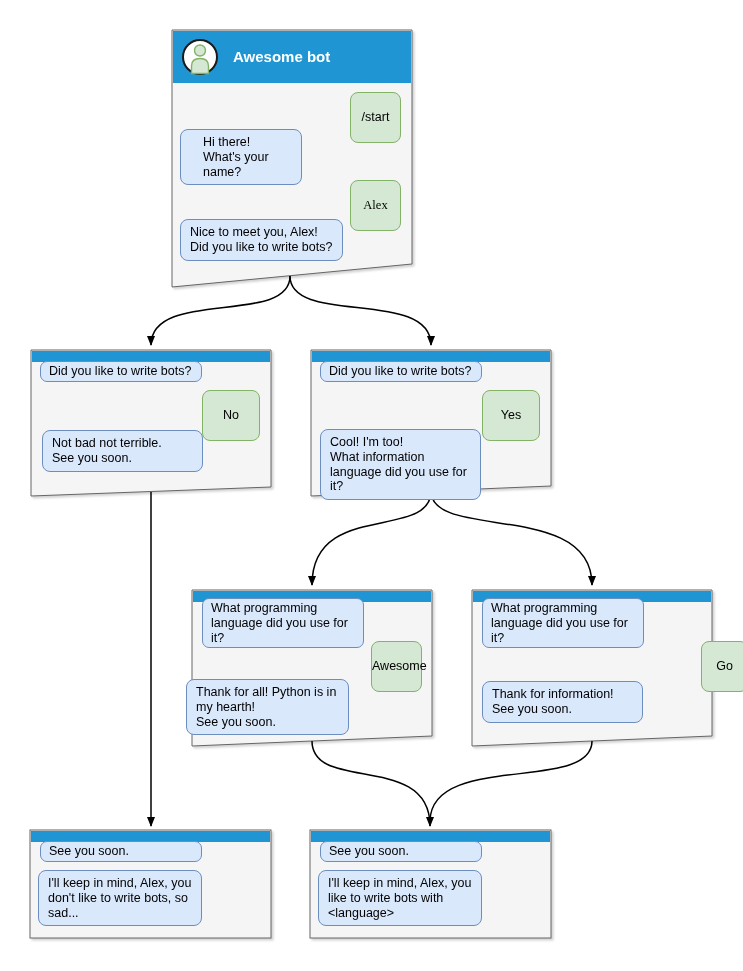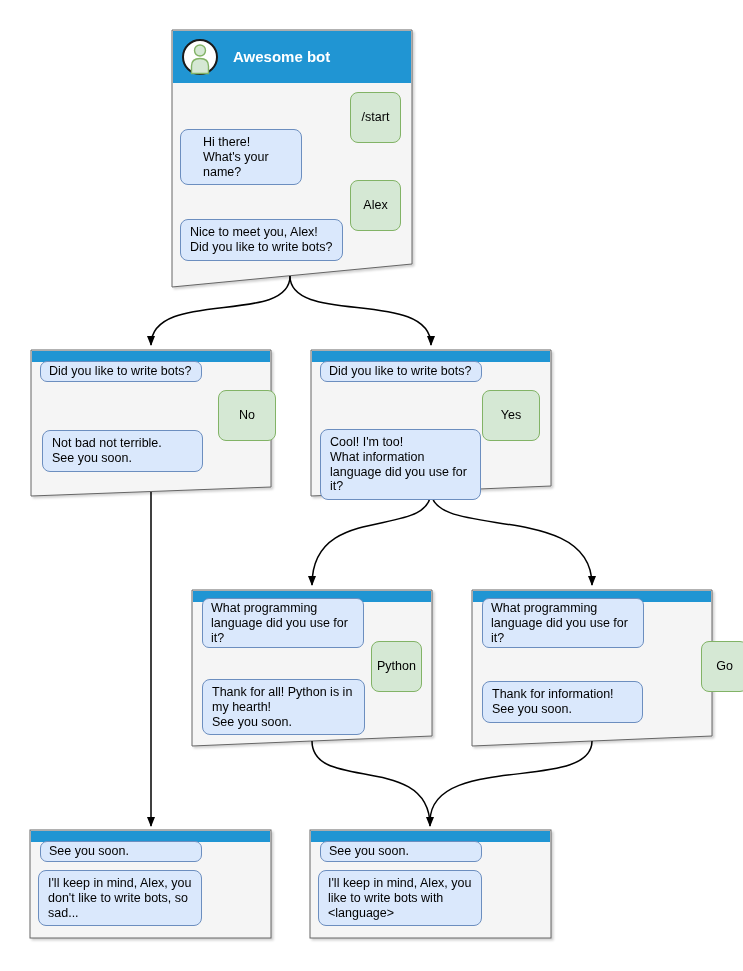--- a/index.html
+++ b/index.html
@@ -74,39 +74,39 @@
       <path d="M592,741 C592,793 431,752 430,821"></path>
       <path d="M151,492 L151,826" marker-end="url(#arrow)"></path>
     </g>
   </svg>
 
   <div class="wintitle" style="left:233px;top:48px;">Awesome bot</div>
 
   <div class="bubble user" style="left:350px;top:92px;width:51px;">/start</div>
   <div class="bubble bot" style="left:180px;top:129px;width:122px;padding-left:22px;">Hi there!
 What's your name?</div>
-  <div class="bubble user" style="left:350px;top:180px;width:51px;">Alex</div>
+  <div class="bubble user" style="left:350px;top:180px;width:51px;font-family:Liberation Serif, serif;">Alex</div>
   <div class="bubble bot" style="left:180px;top:219px;width:163px;">Nice to meet you, Alex!
 Did you like to write bots?</div>
 
   <div class="bubble bot q" style="left:40px;top:361px;width:162px;">Did you like to write bots?</div>
-  <div class="bubble user" style="left:202px;top:390px;width:58px;margin-left:16px;">No</div>
+  <div class="bubble user" style="left:202px;top:390px;width:58px;">No</div>
   <div class="bubble bot" style="left:42px;top:430px;width:161px;">Not bad not terrible.
 See you soon.</div>
 
   <div class="bubble bot q" style="left:320px;top:361px;width:162px;">Did you like to write bots?</div>
   <div class="bubble user" style="left:482px;top:390px;width:58px;">Yes</div>
   <div class="bubble bot" style="left:320px;top:429px;width:161px;">Cool! I'm too!
 What information
 language did you use for it?</div>
 
   <div class="bubble bot q" style="left:202px;top:598px;width:162px;">What programming
 language did you use for it?</div>
-  <div class="bubble user" style="left:371px;top:641px;width:51px;">Python</div>
-  <div class="bubble bot" style="left:202px;top:679px;width:163px;">Thank for all! Python is in
+  <div class="bubble user" style="left:371px;top:641px;width:51px;">Awesome</div>
+  <div class="bubble bot" style="left:186px;top:679px;width:163px;">Thank for all! Python is in
 my hearth!
 See you soon.</div>
 
   <div class="bubble bot q" style="left:482px;top:598px;width:162px;">What programming
 language did you use for it?</div>
   <div class="bubble user" style="left:653px;top:641px;width:47px;margin-left:48px;">Go</div>
   <div class="bubble bot" style="left:482px;top:681px;width:161px;">Thank for information!
 See you soon.</div>
 
   <div class="bubble bot q" style="left:40px;top:841px;width:162px;">See you soon.</div>

